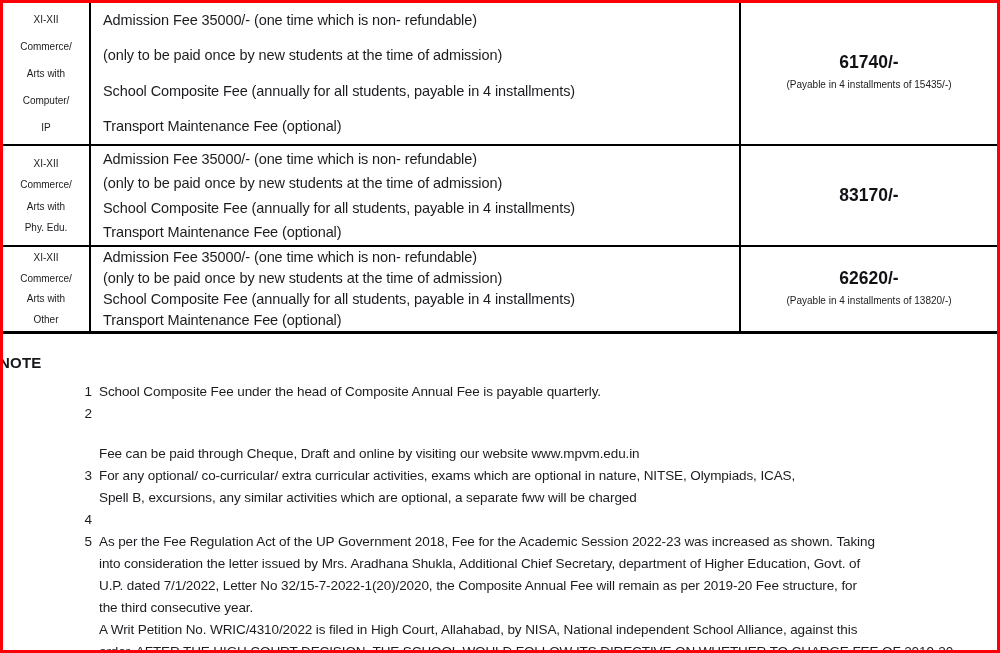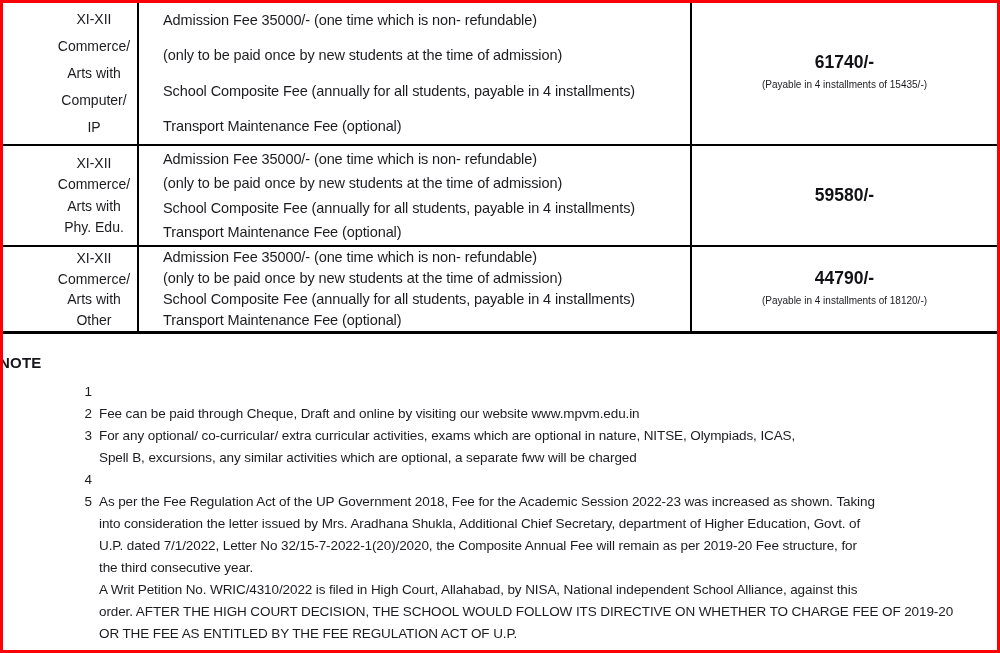--- a/index.html
+++ b/index.html
@@ -25,39 +25,38 @@
   .fee-row { display: flex; border-bottom: 2.5px solid #000; }
   .fee-row.r0 { height: 141px; }
   .fee-row.r1 { height: 99px; }
   .fee-row.r2 { height: 84px; border-bottom: 3px solid #000; }
   .cell-cat {
     width: 86px; flex: none;
     border-right: 2.5px solid #000;
     display: flex; flex-direction: column;
     justify-content: center; align-items: center;
     text-align: center;
-    font-size: 14px;
-    padding-left: 48px;
+    font-size: 10px;
   }
   .r0 .cell-cat div { line-height: 27px; }
   .r1 .cell-cat div { line-height: 21.5px; }
   .r2 .cell-cat div { line-height: 20.5px; }
   .cell-desc {
     flex: 1;
     border-right: 2.5px solid #000;
-    padding-left: 24px;
+    padding-left: 12px;
     display: flex; flex-direction: column; justify-content: center;
     font-size: 14.5px;
     letter-spacing: -0.1px;
   }
   .r0 .cell-desc div { line-height: 35.5px; }
   .r1 .cell-desc div { line-height: 24.5px; }
   .r2 .cell-desc div { line-height: 21px; }
   .cell-amt {
-    width: 305px; flex: none;
+    width: 256px; flex: none;
     display: flex; flex-direction: column;
     justify-content: center; align-items: center;
     text-align: center;
   }
   .amt-total { font-weight: bold; font-size: 17.5px; line-height: 23px; color: #121216; }
   .amt-note  { font-size: 10px; line-height: 22px; }
   
   .note-section { position: absolute; left: 3px; top: 355px; right: 15px; }
   .note-heading {
     font-weight: bold; font-size: 15px; line-height: 16px;
@@ -101,52 +100,53 @@
         <div>Arts with</div>
         <div>Phy. Edu.</div>
       </div>
       <div class="cell-desc">
         <div>Admission Fee 35000/- (one time which is non- refundable)</div>
         <div>(only to be paid once by new students at the time of admission)</div>
         <div>School Composite Fee (annually for all students, payable in 4 installments)</div>
         <div>Transport Maintenance Fee (optional)</div>
       </div>
       <div class="cell-amt">
-        <div class="amt-total">59580/-</div>
+        <div class="amt-total">83170/-</div>
       </div>
     </div>
     <div class="fee-row r2">
       <div class="cell-cat">
         <div>XI-XII</div>
         <div>Commerce/</div>
         <div>Arts with</div>
         <div>Other</div>
       </div>
       <div class="cell-desc">
         <div>Admission Fee 35000/- (one time which is non- refundable)</div>
         <div>(only to be paid once by new students at the time of admission)</div>
         <div>School Composite Fee (annually for all students, payable in 4 installments)</div>
         <div>Transport Maintenance Fee (optional)</div>
       </div>
       <div class="cell-amt">
-        <div class="amt-total">44790/-</div>
-        <div class="amt-note">(Payable in 4 installments of 18120/-)</div>
+        <div class="amt-total">62620/-</div>
+        <div class="amt-note">(Payable in 4 installments of 13820/-)</div>
       </div>
     </div>
   </div>
 
 <div class="note-section">
   <div class="note-heading">NOTE</div>
   <div class="note-list">
       <div class="note-item">
         <div class="note-num">1</div>
+        <div class="note-lines" style="white-space: pre-wrap;"><div>School Composite Fee under  the head of Composite Annual Fee is payable quarterly.</div></div>
       </div>
       <div class="note-item">
         <div class="note-num">2</div>
-        <div class="note-lines" style="white-space: pre-wrap;"><div>Fee can be paid through Cheque, Draft and online by visiting our website  www.mpvm.edu.in</div></div>
+        <div class="note-lines" style="white-space: pre-wrap; margin-top: 40px;"><div>Fee can be paid through Cheque, Draft and online by visiting our website  www.mpvm.edu.in</div></div>
       </div>
       <div class="note-item">
         <div class="note-num">3</div>
         <div class="note-lines" style="white-space: pre-wrap;"><div>For any optional/ co-curricular/ extra curricular activities, exams which are optional in nature, NITSE, Olympiads, ICAS,</div><div>Spell B, excursions, any similar activities which are optional, a separate fww will be charged</div></div>
       </div>
       <div class="note-item">
         <div class="note-num">4</div>
       </div>
       <div class="note-item">
         <div class="note-num">5</div>

